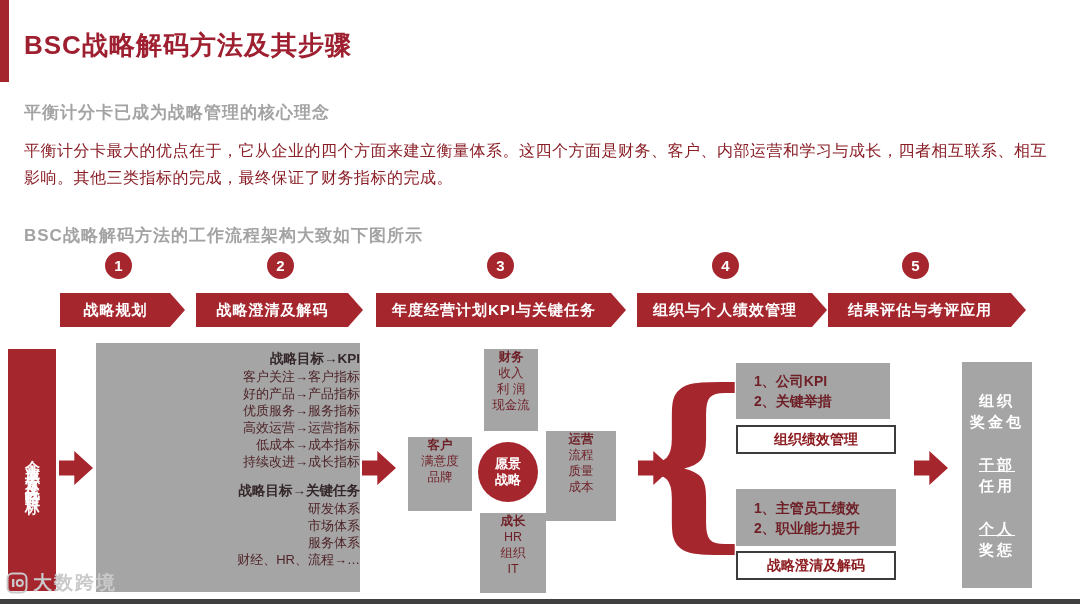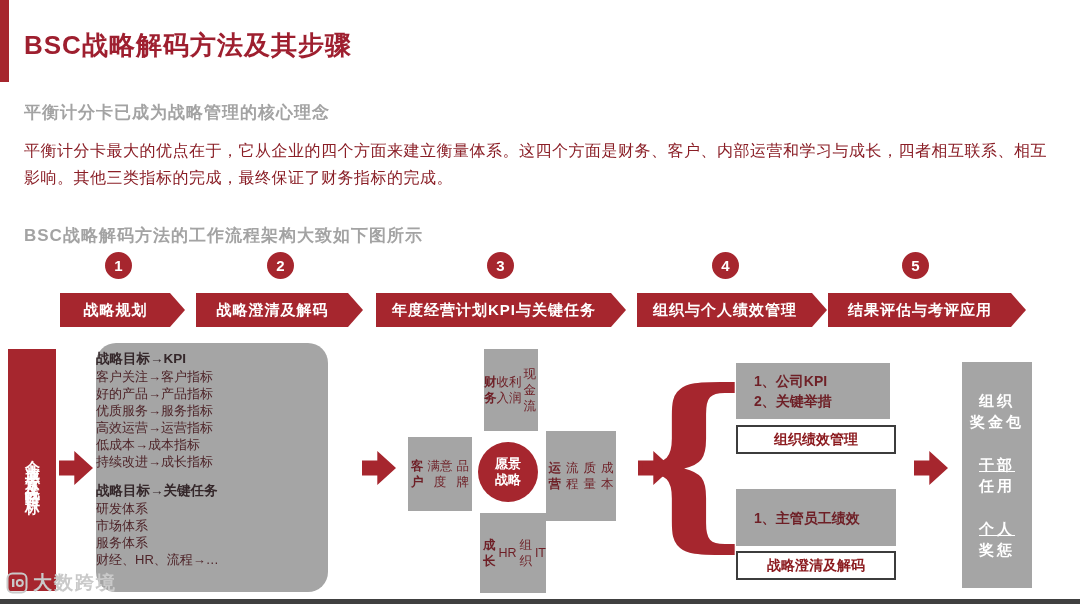--- a/index.html
+++ b/index.html
@@ -17,26 +17,26 @@
 
   .step-circle { position:absolute; top:252px; width:27px; height:27px; border-radius:50%; background:#A6262E; color:#fff; font-size:15px; font-weight:bold; display:flex; align-items:center; justify-content:center; }
   .banner { position:absolute; top:293px; height:34px; background:#A6262E; color:#fff; font-size:15px; font-weight:bold; display:flex; align-items:center; justify-content:center; padding-right:14px; clip-path:polygon(0 0, calc(100% - 15px) 0, 100% 50%, calc(100% - 15px) 100%, 0 100%); letter-spacing:1px; white-space:nowrap; }
 
   .vision-bar { position:absolute; left:8px; top:349px; width:48px; height:242px; background:#A6262E; color:#fff; display:flex; align-items:center; justify-content:center; }
   .vision-bar span { writing-mode:vertical-rl; font-size:15px; font-weight:bold; letter-spacing:5px; }
 
   .flow-arrow { position:absolute; top:451px; width:34px; height:34px; background:#A6262E; clip-path:polygon(0 28%, 45% 28%, 45% 0, 100% 50%, 45% 100%, 45% 72%, 0 72%); }
 
   .gray-box { background:#A5A5A5; color:#5C2226; }
-  .kpi-box { position:absolute; left:96px; top:343px; width:232px; height:249px; padding-top:7px; text-align:left;border-radius:20px; }
+  .kpi-box { position:absolute; left:96px; top:343px; width:264px; height:249px; padding-top:7px; text-align:right; }
   .kbh { font-size:13.5px; font-weight:bold; line-height:18px; color:#34272a; }
   .kbl { font-size:13px; line-height:17px; color:#4e2429; }
   .kb-gap { height:12px; }
 
-  .bsc-box { position:absolute; display:flex; flex-direction:row; align-items:center; justify-content:flex-end; text-align:center; }
+  .bsc-box { position:absolute; display:flex; flex-direction:column; align-items:center; justify-content:flex-start; text-align:center; }
   .bsc-box .bt { font-size:12.5px; font-weight:bold; line-height:16px; color:#6E1F26; }
   .bsc-box .bl { font-size:12.5px; line-height:16px; color:#6E1F26; }
   .finance   { left:484px; top:349px; width:54px; height:82px; }
   .customer  { left:408px; top:437px; width:64px; height:74px; }
   .operation { left:546px; top:431px; width:70px; height:90px; }
   .growth    { left:480px; top:513px; width:66px; height:80px; }
   .center-circle { position:absolute; left:478px; top:442px; width:60px; height:60px; border-radius:50%; background:#A6262E; color:#fff; display:flex; flex-direction:column; align-items:center; justify-content:center; font-size:13px; font-weight:bold; line-height:16px; }
 
   .brace { position:absolute; left:656px; top:354px; width:66px; height:208px; display:flex; align-items:center; justify-content:center; color:#A6262E; font-family:"DejaVu Serif","Liberation Serif",serif; font-size:188px; font-weight:bold; line-height:1; transform:scaleX(1.05); }
 
@@ -134,20 +134,21 @@
 
   <div class="brace">{</div>
 
   <div class="gray-box perf-items org-items">
     <div>1、公司KPI</div>
     <div>2、关键举措</div>
   </div>
   <div class="perf-label org-label">组织绩效管理</div>
   <div class="gray-box perf-items pers-items">
     <div>1、主管员工绩效</div>
+    <div>2、职业能力提升</div>
   </div>
   <div class="perf-label pers-label">战略澄清及解码</div>
 
   <div class="flow-arrow" style="left:914px;"></div>
 
   <div class="gray-box result-box">
     <div>组织</div>
     <div>奖金包</div>
     <div class="grp-gap">干部</div>
     <div>任用</div>

